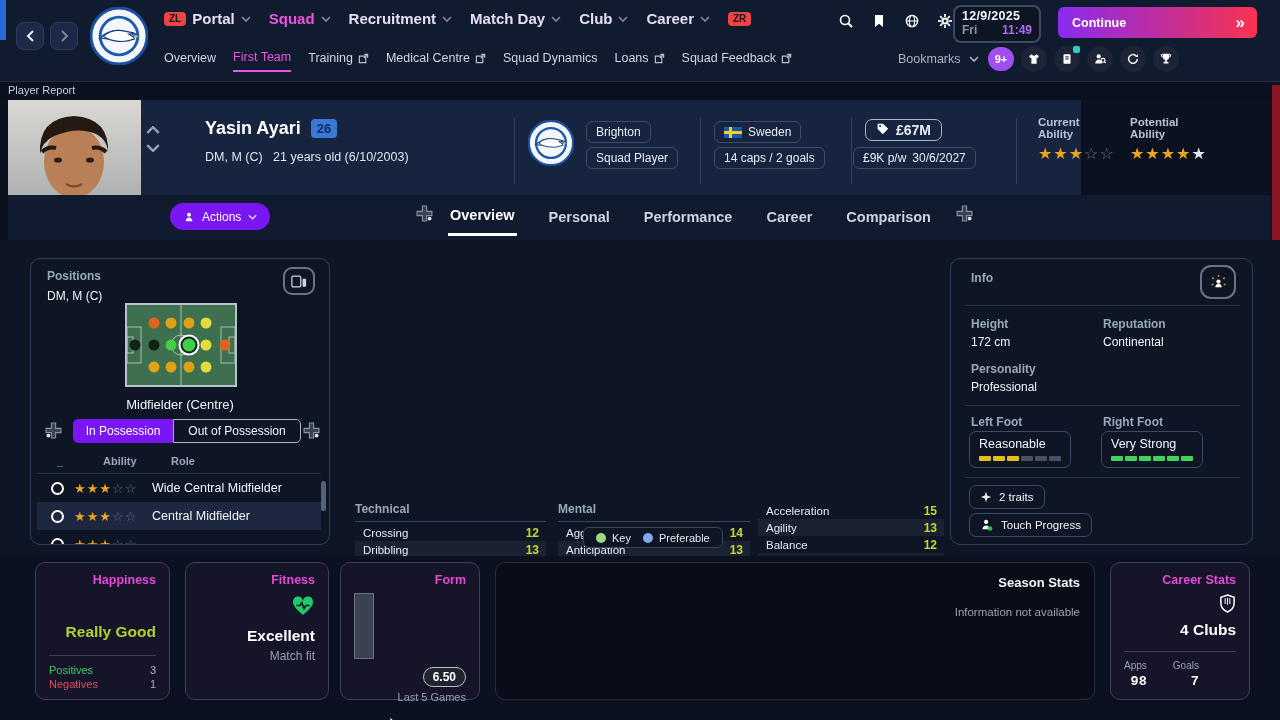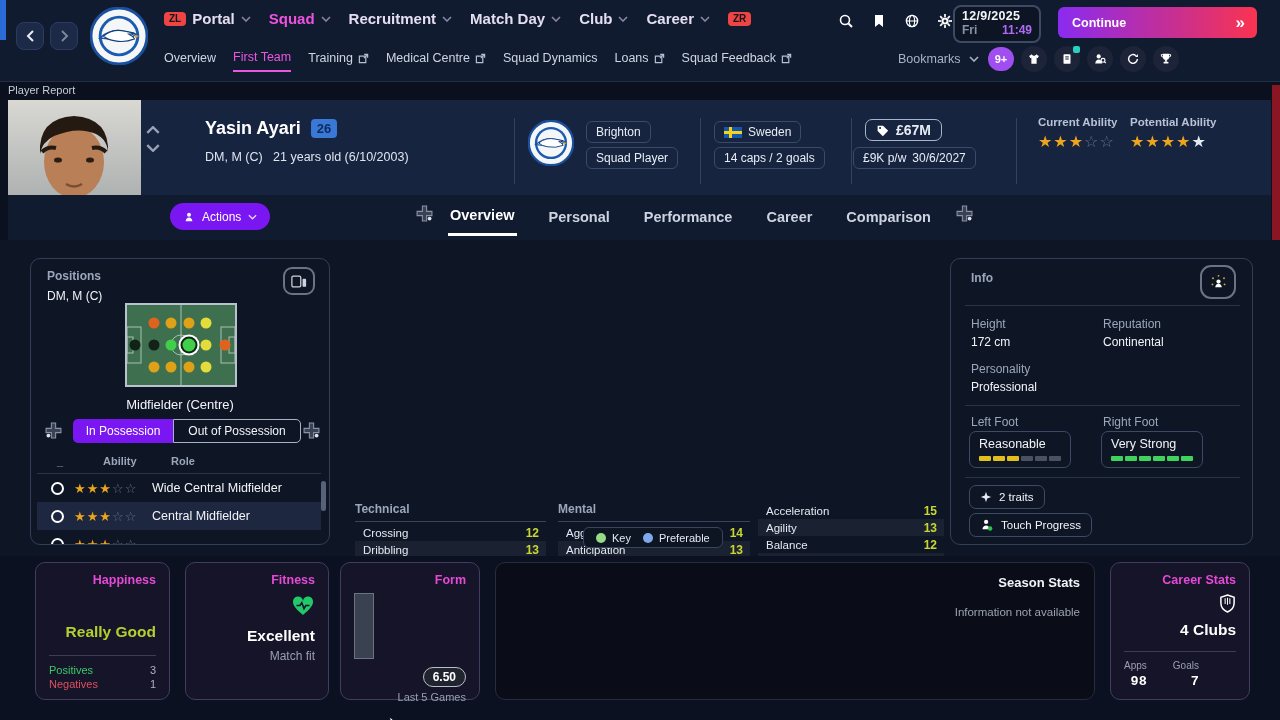--- a/index.html
+++ b/index.html
@@ -39,35 +39,35 @@
   .circle-btn { width:26px; height:26px; border-radius:50%; background:#1d2438; display:flex; align-items:center; justify-content:center; position:relative; }
   .circle-btn .icon { width:14px; height:14px; }
   .notif-badge { width:26px; height:24px; border-radius:12px; background:#a04ef0; color:#fff; font-size:11px; font-weight:bold; display:flex; align-items:center; justify-content:center; }
   .tdot { position:absolute; right:0px; top:0px; width:7px; height:7px; border-radius:2px; background:#2ad0c0; }
 
   
   .report-strip { position:absolute; left:0; top:82px; width:1280px; height:18px; background:#0a101d; font-size:11px; color:#c6cedb; padding:2px 0 0 8px; }
   .red-edge { position:absolute; right:0; top:85px; width:8px; height:635px; background:#8a1523; }
 
   
-  .pheader { position:absolute; left:8px; top:100px; width:1263px; height:140px; background:#172440; }
+  .pheader { position:absolute; left:8px; top:100px; width:1073px; height:140px; background:#172440; }
   .photo { position:absolute; left:0; top:0; width:133px; height:140px; overflow:hidden; }
   .hdr-chevs { position:absolute; left:138px; top:26px; display:flex; flex-direction:column; gap:10px; }
   .hdr-chevs .icon { width:14px; height:8px; color:#9aa3b5; }
   .pname-row { position:absolute; left:197px; top:18px; display:flex; align-items:center; gap:10px; }
   .pname { font-size:18px; font-weight:bold; color:#fff; }
   .pnum { background:#3a78d6; color:#0d2a5e; font-weight:bold; font-size:13px; border-radius:4px; padding:2px 6px; }
   .pline2 { position:absolute; left:197px; top:50px; font-size:12.5px; color:#dfe5ee; }
   .vdiv { position:absolute; top:18px; width:1px; height:66px; background:#33405e; }
   .hbox { border:1px solid #3c4a66; border-radius:6px; padding:3px 9px; font-size:12px; color:#e8ecf4; white-space:nowrap; display:inline-flex; align-items:center; gap:6px; }
   .hdr-logo { position:absolute; left:520px; top:20px; width:46px; height:46px; }
   .flag-se { width:18px; height:11px; background:#1558b0; position:relative; display:inline-block; }
   .flag-se::before { content:""; position:absolute; left:5px; top:0; width:3px; height:11px; background:#f7d117; }
   .flag-se::after { content:""; position:absolute; left:0; top:4px; width:18px; height:3px; background:#f7d117; }
-  .value-box { border:1.5px solid #aab4c8; border-radius:7px; padding:2px 10px; font-size:14px; font-weight:bold; display:inline-flex; gap:7px; align-items:center; }
+  .value-box { border:1.5px solid #aab4c8; border-radius:7px; padding:2px 10px; font-size:14px; font-weight:bold; display:inline-flex; gap:7px; align-items:flex-start; }
   .abil-label { font-size:11.5px; font-weight:bold; color:#b9c2d4; }
   .stars { display:flex; gap:1px; font-size:16px; line-height:1; }
   .stars span { display:inline-block; }
   .tabrow { position:absolute; left:0; top:95px; width:1263px; height:45px; background:#111b2f; }
   .actions-btn { position:absolute; left:162px; top:8px; height:27px; background:#7a16f2; border:none; border-radius:14px; color:#fff; font-size:12px; display:flex; align-items:center; gap:7px; padding:0 13px; }
   .actions-btn .icon { width:12px; height:12px; }
   .tabs { position:absolute; left:440px; top:6px; display:flex; gap:30px; align-items:center; }
   .tab { font-size:14.5px; font-weight:bold; color:#cdd3e0; padding:6px 2px 10px; }
   .tab.active { color:#fff; border-bottom:3px solid #fff; }
   .pad-icon { width:17px; height:17px; }
@@ -104,21 +104,21 @@
   .attr-name { font-size:11.5px; color:#e4e8f0; white-space:nowrap; }
   .attr-val { font-size:12px; font-weight:bold; }
   .plain-row { height:26px; display:flex; justify-content:space-between; align-items:center; padding:6px 7px 0 2px; }
   .plain-row .attr-name { font-size:12.5px; color:#f2f4f8; }
   .plain-row .attr-val { color:#f2f4f8; font-weight:normal; font-size:13px; }
   .legend { position:absolute; left:583px; top:527px; height:21px; border:1px solid #3a445e; border-radius:6px; background:#0d1422; display:flex; align-items:center; gap:12px; padding:0 12px; }
   .leg-item { display:flex; align-items:center; gap:6px; font-size:11px; color:#e4e8f0; }
   .leg-dot { width:10px; height:10px; border-radius:50%; }
 
   
-  .ifield-label { font-size:12px; font-weight:normal; color:#9aa6ba; }
+  .ifield-label { font-size:12px; font-weight:bold; color:#9aa6ba; }
   .ifield-value { font-size:12px; color:#f2f4f8; margin-top:4px; }
   .hline { position:absolute; height:1px; background:#2a3448; }
   .foot-box { position:absolute; border:1px solid #3c4a66; border-radius:7px; padding:5px 9px 6px; }
   .foot-val { font-size:12.5px; color:#f2f4f8; }
   .foot-bars { display:flex; gap:2px; margin-top:5px; }
   .fbar { width:12px; height:5px; border-radius:1px; }
   .pill-btn { position:absolute; border:1px solid #3c4a66; border-radius:7px; height:24px; display:inline-flex; align-items:center; gap:7px; padding:0 10px; font-size:11.5px; color:#f2f4f8; background:transparent; }
   .pill-btn .icon { width:12px; height:12px; }
 
   

